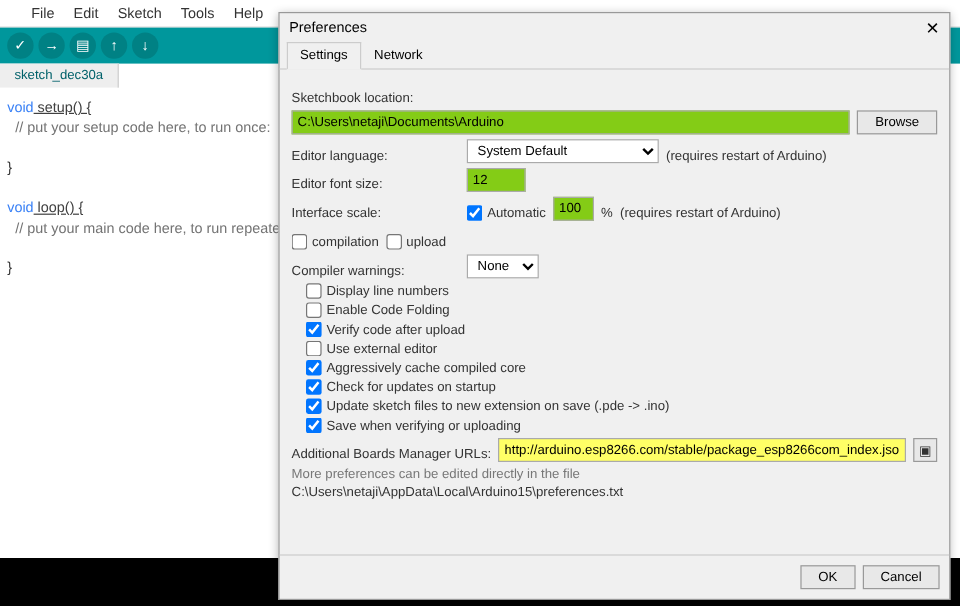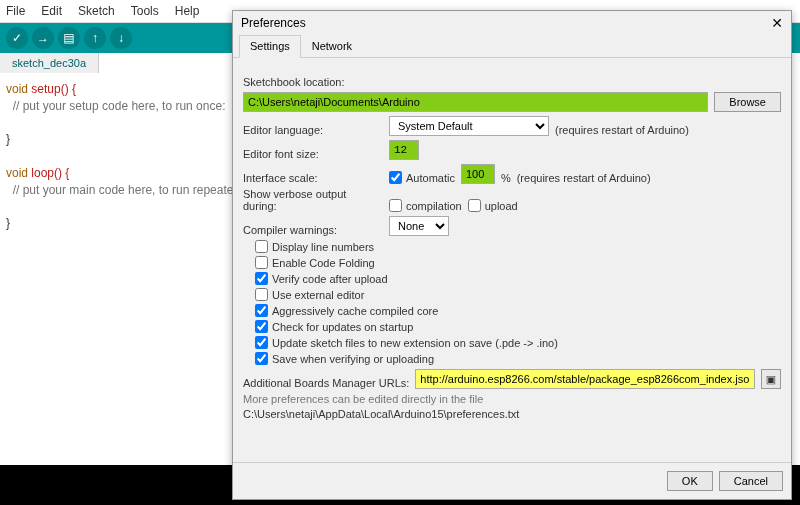--- a/index.html
+++ b/index.html
@@ -1,24 +1,24 @@
 <!DOCTYPE html>
 <html><head>
 <meta charset="utf-8">
 <style>
 * { box-sizing: border-box; margin: 0; padding: 0; font-family: "Segoe UI", Arial, sans-serif; }
 body { width: 800px; height: 505px; background: #fff; overflow: hidden; position: relative; font-size: 11px; }
-.menubar { background: #fff; padding: 2px 0; font-size: 12px; color: #333; border-bottom: 1px solid #ddd; display: flex; gap: 4px; }
+.menubar { background: #fff; padding: 2px 20px; font-size: 12px; color: #333; border-bottom: 1px solid #ddd; display: flex; gap: 4px; }
 .menubar span { padding: 2px 6px; cursor: pointer; }
 .toolbar { background: #00979C; height: 30px; display: flex; align-items: center; padding: 0 6px; gap: 4px; }
 .tbtn { width: 22px; height: 22px; background: #008184; border-radius: 50%; display: flex; align-items: center; justify-content: center; color: #fff; font-size: 12px; cursor: pointer; }
 .tab { background: #eee; display: inline-block; padding: 4px 12px; font-size: 11px; border-right: 1px solid #ccc; color: #00616a; }
 .code { font-family: Consolas, monospace; font-size: 12px; padding: 8px 6px; color: #333; white-space: pre; line-height: 1.4; }
-.kw { color: #a16207; }
-.fn { color: #b91c1c; }
+.kw { color: #3b82f6; }
+.fn { color: #404040; text-decoration: underline; }
 .cm { color: #737373; }
 .dialog { position: absolute; left: 232px; top: 10px; width: 560px; height: 490px; background: #f0f0f0; border: 1px solid #999; box-shadow: 0 2px 8px rgba(0,0,0,0.3); display: flex; flex-direction: column; }
 .dtitle { display: flex; justify-content: space-between; align-items: center; padding: 4px 8px; font-size: 12px; }
 .close { cursor: pointer; font-size: 14px; }
 .tabs { display: flex; border-bottom: 1px solid #ccc; padding: 0 6px; }
 .dtab { padding: 4px 10px; font-size: 11px; cursor: pointer; border: 1px solid transparent; }
 .dtab.active { background: #f0f0f0; border: 1px solid #ccc; border-bottom-color: #f0f0f0; margin-bottom: -1px; }
 .pane { padding: 6px 10px; flex: 1; overflow: auto; color: #333; }
 .row { display: flex; align-items: flex-end; margin: 4px 0; gap: 6px; min-height: 20px; }
 .lbl { width: 140px; font-size: 11px; }
@@ -87,34 +87,33 @@
       <input class="txt" style="flex: 1 1 0%;" value="C:\Users\netaji\Documents\Arduino">
       <button class="btn">Browse</button>
     </div>
     <div class="row">
       <span class="lbl">Editor language:</span>
       <select class="sel" style="width:160px"><option>System Default</option></select>
       <span>(requires restart of Arduino)</span>
     </div>
     <div class="row">
       <span class="lbl">Editor font size:</span>
-      <input class="txt" style="width: 30px; font-family: Liberation Mono, monospace;" value="12">
+      <input class="txt" style="width: 49px;" value="12">
     </div>
     <div class="row">
       <span class="lbl">Interface scale:</span>
       <label class="chk">
           <input type="checkbox" checked="" style="">
           <span>Automatic</span>
         </label>
       <input class="txt" style="width: 34px;" value="100">
       <span>%</span>
       <span>(requires restart of Arduino)</span>
     </div>
     <div class="row">
-      <span class="lbl">Show verbose output during:</span>
       <label class="chk">
           <input type="checkbox" style="">
           <span>compilation</span>
         </label>
       <label class="chk">
           <input type="checkbox" style="">
           <span>upload</span>
         </label>
     </div>
     <div class="row">

